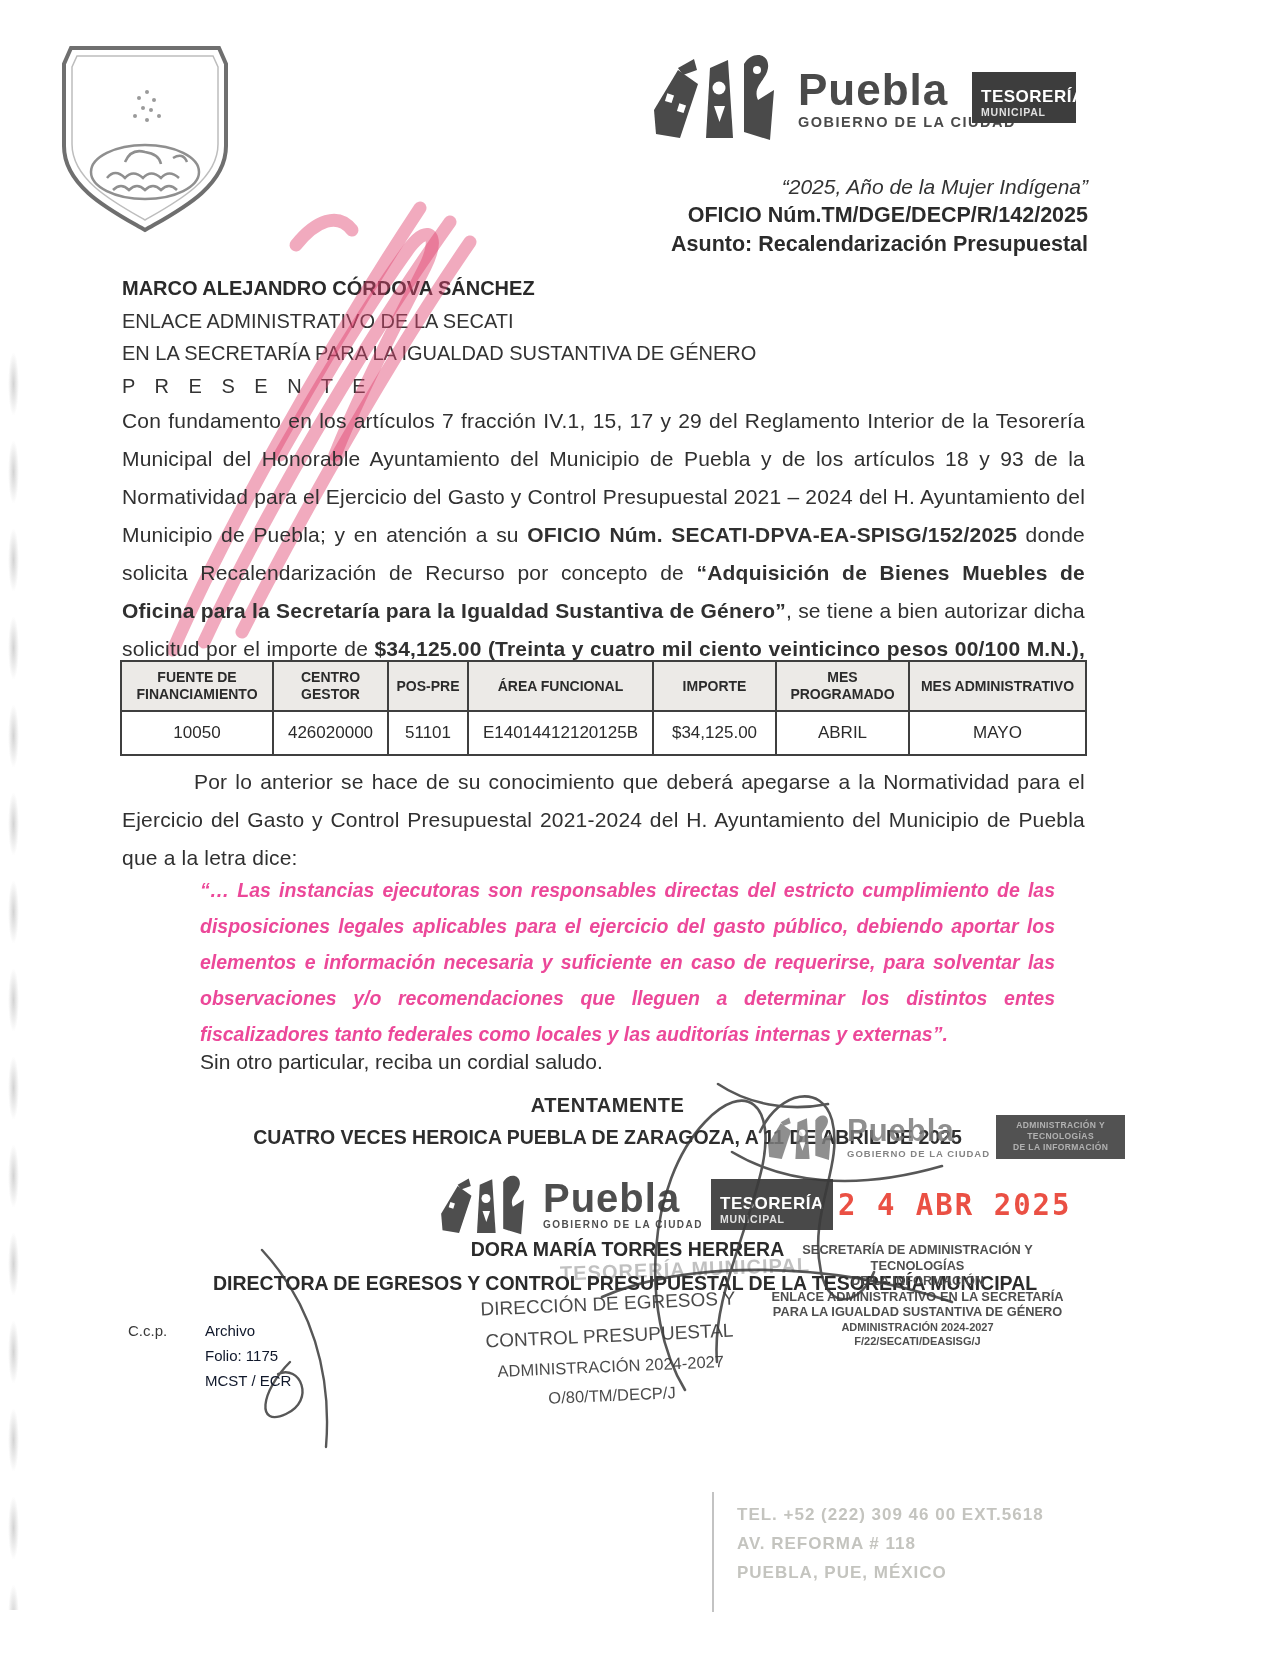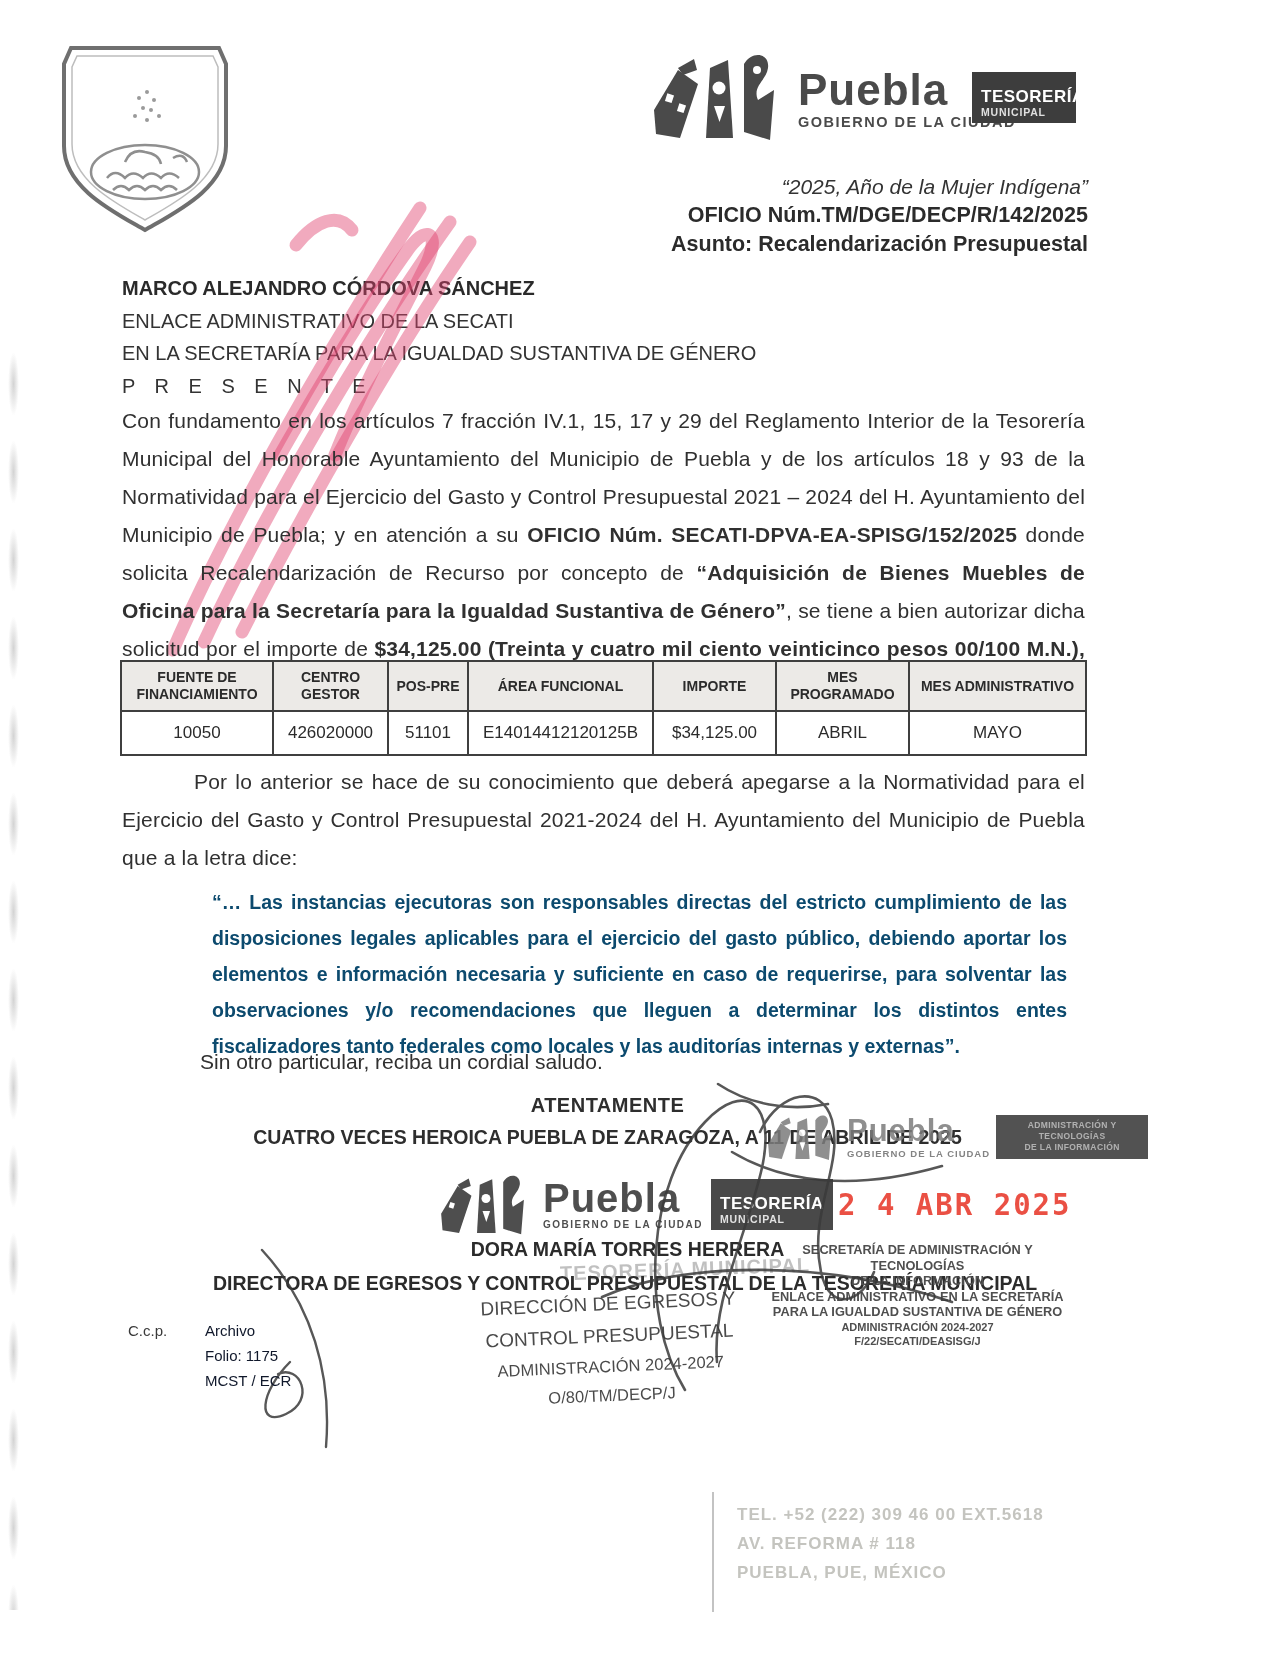--- a/index.html
+++ b/index.html
@@ -25,22 +25,22 @@
   .recip .pres{letter-spacing:7px;}
   
   .para{
     left:122px; width:963px; text-align:justify;
     font-size:21px; line-height:38px; color:#303030; letter-spacing:.2px;
     margin:0;
   }
   .indent{text-indent:72px;}
   .quote{
     left:200px; width:855px; text-align:justify;
-    font-weight:bold; font-size:19.5px; line-height:36px;
-    color:#0c4a6e; margin:12px;
+    font-weight:bold; font-style:italic; font-size:19.5px; line-height:36px;
+    color:#ec4899; margin:0;
   }
   .closing{left:200px; top:1050px; font-size:21px; color:#303030;}
   
   table.recal{border-collapse:collapse; table-layout:fixed; width:965px;}
   table.recal th, table.recal td{border:2px solid #3f3f3f; text-align:center; vertical-align:middle; overflow:hidden;}
   table.recal th{background:#eceae7; font-size:14px; line-height:17px; font-weight:bold; padding:7px 4px; color:#2b2b2b;}
   table.recal td{font-size:17px; height:40px; color:#2b2b2b; background:#fff;}
   
   .atent{top:1094px; left:0; width:1215px; text-align:center; font-weight:bold; font-size:20px; letter-spacing:.5px;}
   .pdate{top:1126px; left:0; width:1215px; text-align:center; font-weight:bold; font-size:19.5px;}
@@ -54,21 +54,21 @@
   .ghost{left:560px; top:1258px; font-weight:bold; font-size:20px; color:#3f3f3f; opacity:.32; transform:rotate(-2deg); letter-spacing:1px;}
   .red-stamp{
     left:838px; top:1188px; color:#e8392b; font-family:"DejaVu Sans Mono", monospace;
     font-weight:bold; font-size:29px; letter-spacing:2px; opacity:.88; transform:scaleY(1.04);
   }
   .secati{left:765px; top:1242px; width:305px; text-align:center; color:#4f4f4f; font-weight:bold;}
   .secati .s-l{font-size:12.8px; line-height:15.5px;}
   .secati .s-s{font-size:11px; line-height:14px;}
   .gray-logo .brand-name{font-size:31px; color:#7c7c7c; line-height:30px;}
   .gray-logo .brand-sub{font-size:9.5px; color:#6e6e6e; letter-spacing:1px;}
-  .redact-box{background:#343434; width:152px; height:44px; padding:5px 12px; box-sizing:border-box; text-align:center;}
+  .redact-box{background:#343434; width:129px; height:44px; padding:5px 12px; box-sizing:border-box; text-align:center;}
   .redact-box div{color:rgba(255,255,255,.55); font-size:8.5px; line-height:11px; font-weight:bold; letter-spacing:.4px;}
   
   .ccp{left:128px; top:1318px; font-size:15px; color:#3a3a3a; line-height:25px;}
   .ccp-lines{left:205px; top:1318px; font-size:15px; color:#0f172a; line-height:25px;}
   .slogan{left:360px; top:1462px; width:330px; text-align:center; color:#4c4c4c;}
   .slogan .s1{display:flex; align-items:center; justify-content:center; gap:8px; font-weight:bold; font-size:26px; letter-spacing:11px; text-indent:11px;}
   .slogan .s2{font-weight:bold; font-size:46px; letter-spacing:5px; line-height:48px; margin-top:2px;}
   .f-divider{left:712px; top:1492px; width:2px; height:120px; background:#a9a9a9; opacity:.7;}
   .f-addr{left:737px; top:1500px; font-size:17px; line-height:29px; letter-spacing:1px; color:#c4c4bf; font-weight:bold;}
   

